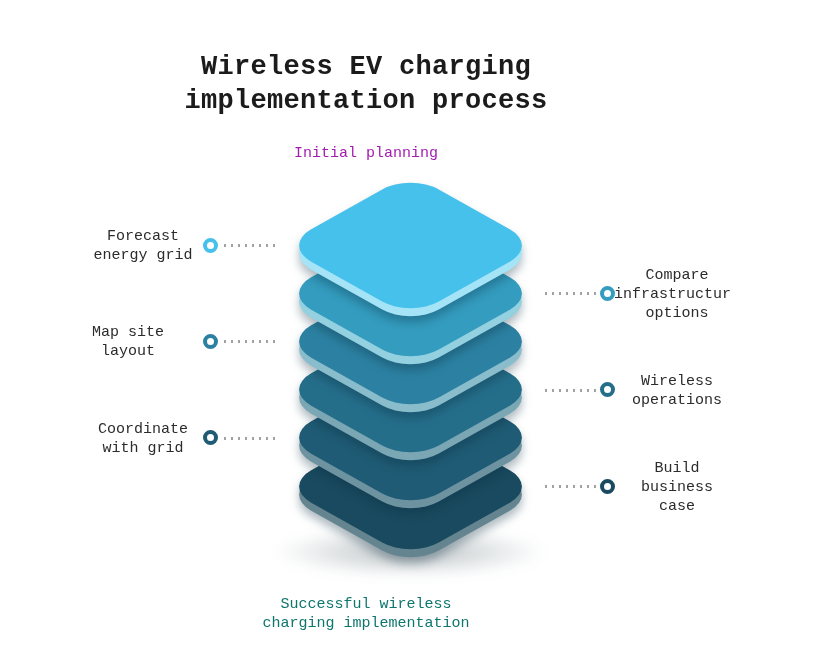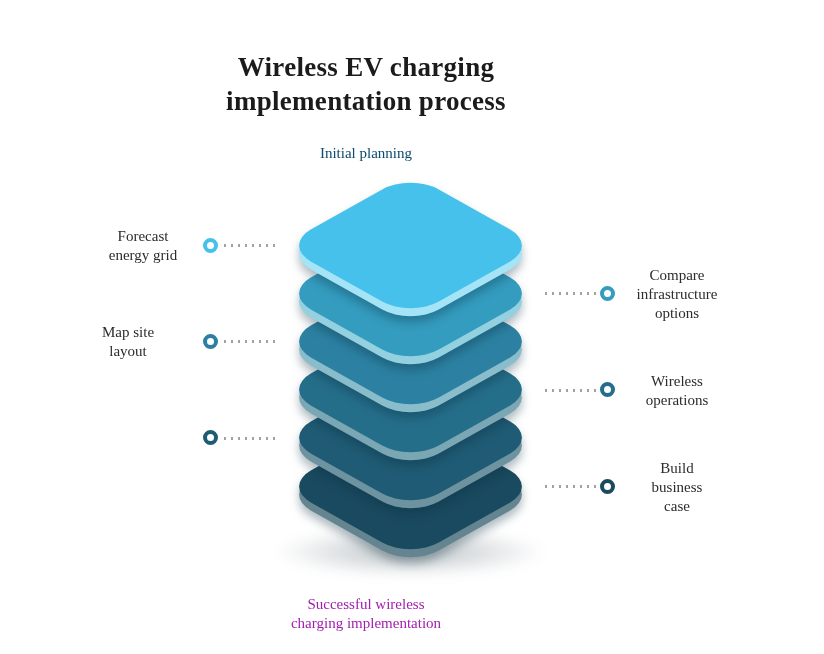--- a/index.html
+++ b/index.html
@@ -1,31 +1,31 @@
 <!DOCTYPE html>
 <html><head>
 <meta charset="utf-8">
 <style>
   html,body{margin:0;padding:0;background:#ffffff;}
   .canvas{
     position:relative;width:732px;height:654px;background:#ffffff;overflow:hidden;
-    font-family:Liberation Serif, serif;color:#2c2c2c;
+    font-family:Liberation Mono, monospace;color:#2c2c2c;
   }
   .title{
     position:absolute;left:50%;top:50px;transform:translateX(-50%);
     margin:0;font-size:27px;line-height:34px;font-weight:700;letter-spacing:0.3px;
     color:#1b1b1b;text-align:center;white-space:pre-line;width:600px;
   }
   .top-label{
     position:absolute;left:50%;top:145px;transform:translateX(-50%);
-    font-size:15px;color:#0c4a6e;text-align:center;white-space:pre-line;
+    font-size:15px;color:#a21caf;text-align:center;white-space:pre-line;
   }
   .bottom-label{
     position:absolute;left:50%;top:595px;transform:translateX(-50%);
-    font-size:15px;line-height:19px;color:#a21caf;text-align:center;white-space:pre-line;
+    font-size:15px;line-height:19px;color:#0f766e;text-align:center;white-space:pre-line;
   }
   .stack,.callouts{position:absolute;left:0;top:0;width:100%;height:100%;pointer-events:none;}
   .layer{
     position:absolute;width:256px;height:158px;
     filter:drop-shadow(0 6px 5px rgba(6,42,60,0.33));
   }
   .rhomb{
     position:absolute;width:181px;height:181px;left:37.5px;top:-18.5px;
     border-radius:40px;transform:scaleY(0.5625) rotate(45deg);
   }
@@ -95,20 +95,22 @@
       <div class="callout-marker" style="border: 4px solid rgb(44, 129, 162); left: 202.5px; top: 333.9px;"></div>
       <div class="callout-line" style="left: 224px; width: 53px; top: 340.4px;"></div>
       <div class="callout-label" style="left: 128px; top: 342.4px;">Map site
 layout</div>
       <div class="callout-marker" style="border: 4px solid rgb(37, 110, 138); left: 599.5px; top: 382.1px;"></div>
       <div class="callout-line" style="left: 545px; width: 51px; top: 388.6px;"></div>
       <div class="callout-label" style="left: 677px; top: 390.6px;">Wireless
 operations</div>
       <div class="callout-marker" style="border: 4px solid rgb(31, 91, 116); left: 202.5px; top: 430.3px;"></div>
       <div class="callout-line" style="left: 224px; width: 53px; top: 436.8px;"></div>
+      <div class="callout-label" style="left: 143px; top: 438.8px;">Coordinate
+with grid</div>
       <div class="callout-marker" style="border: 4px solid rgb(26, 74, 95); left: 599.5px; top: 478.5px;"></div>
       <div class="callout-line" style="left: 545px; width: 51px; top: 485px;"></div>
       <div class="callout-label" style="left: 677px; top: 487px;">Build business
 case</div>
     </div>
   <div class="bottom-label">Successful wireless
 charging implementation</div>
 </div>
 
 </body></html>

